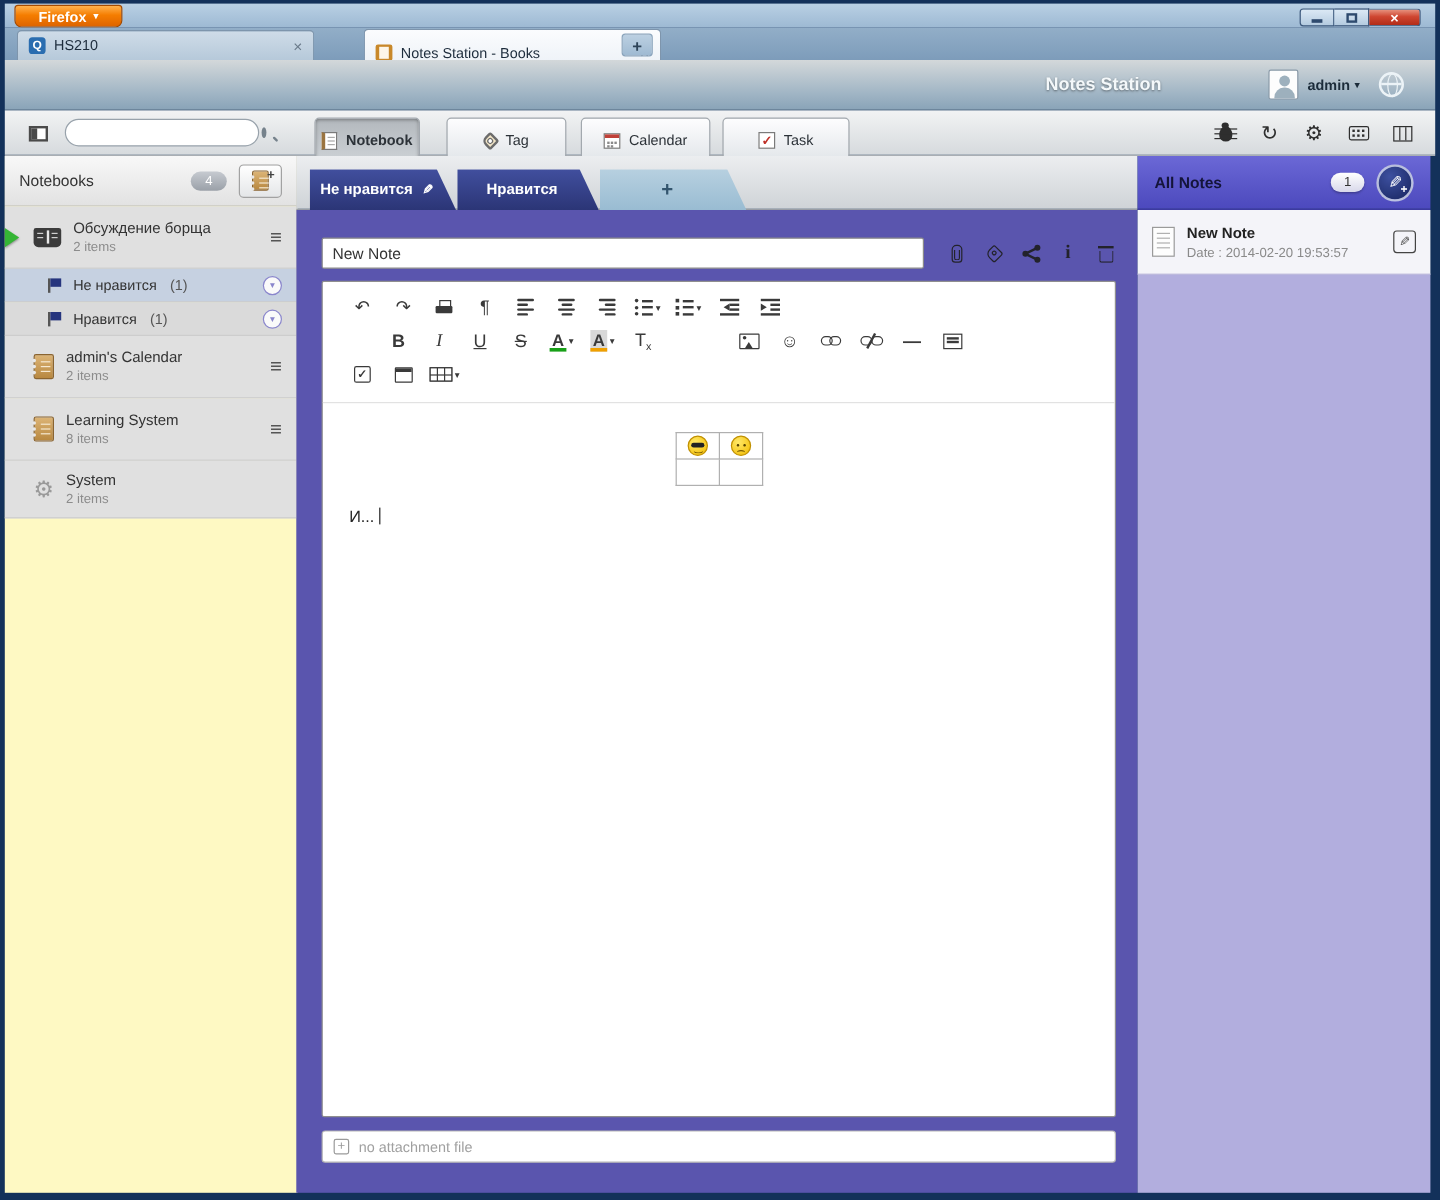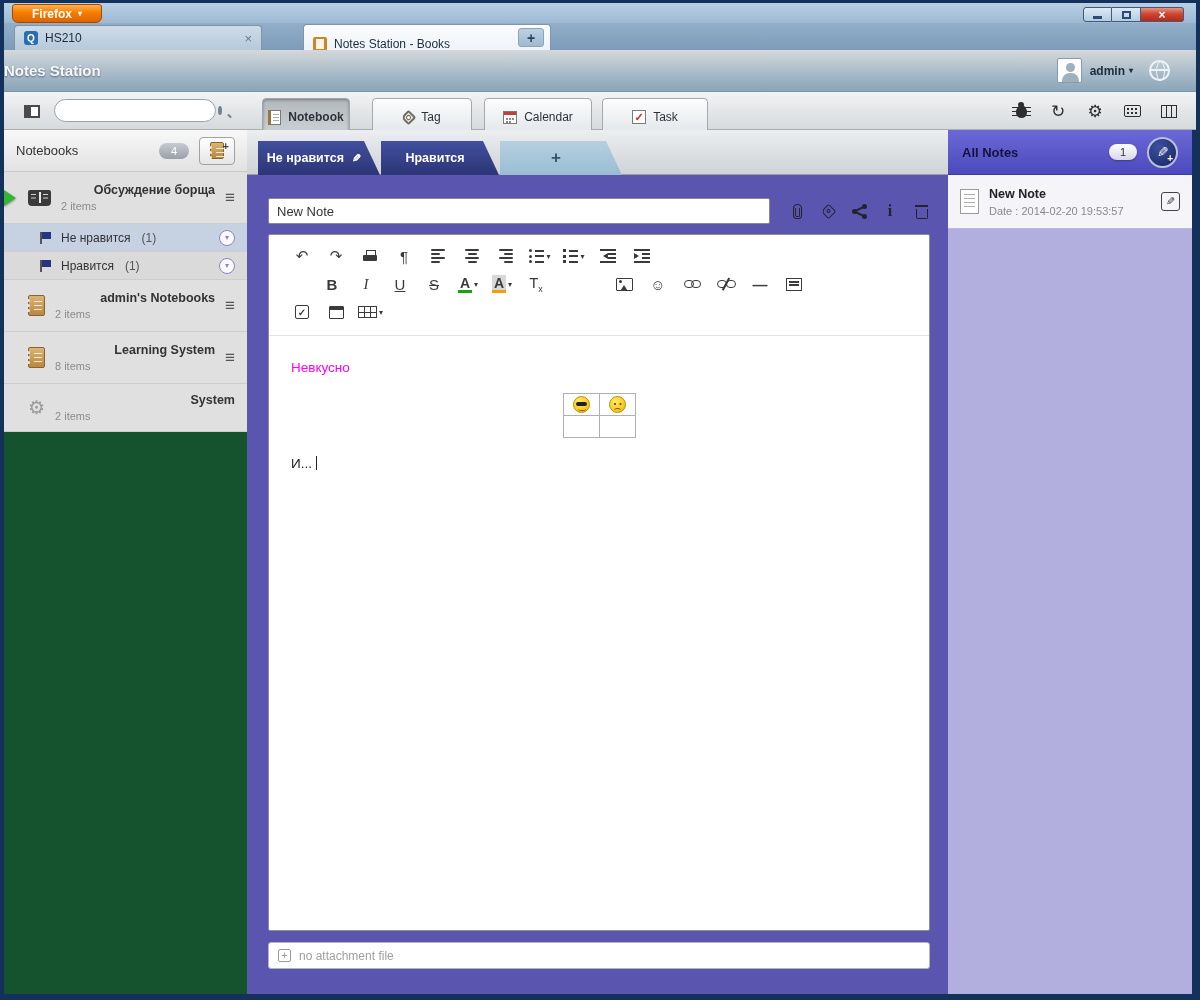--- a/index.html
+++ b/index.html
@@ -39,21 +39,21 @@
     font-size:10px; font-weight:bold; display:flex; align-items:center; justify-content:center; }
   .nsicon { width:14px; height:14px; background:#c8882a; border-radius:2px; position:relative; }
   .nsicon::before { content:""; position:absolute; left:3px; top:2px; width:8px; height:10px; background:#fdf6e8; }
   .newtab { left:518px; top:28px; width:26px; height:19px; border-radius:3px;
     background:linear-gradient(#bcd0e2,#9fbad2); border:1px solid #8aa4bc; color:#2d4358;
     font-size:14px; font-weight:bold; display:flex; align-items:center; justify-content:center; line-height:1; }
 
   
   .appheader { left:4px; top:50px; width:1192px; height:42px;
     background:linear-gradient(#d3d8da,#9fb4c4 70%,#8aa4b8); border-bottom:1px solid #7e96a8; }
-  .apptitle { left:0; top:12px; width:964px; text-align:left; color:#f4f8fa;
+  .apptitle { left:0; top:12px; width:964px; text-align:right; color:#f4f8fa;
     font-size:15px; font-weight:bold; text-shadow:0 1px 2px rgba(0,0,0,.45); }
   .userbox { right:26px; top:8px; display:flex; align-items:center; gap:8px; }
   .avatar { width:25px; height:25px; background:#fdfdfd; border:1px solid #8a9aa8;
     border-radius:2px; position:relative; overflow:hidden; }
   .avatar::before { content:""; position:absolute; left:8px; top:4px; width:9px; height:9px;
     border-radius:50%; background:#9db0bd; }
   .avatar::after { content:""; position:absolute; left:4px; top:14px; width:17px; height:10px;
     border-radius:8px 8px 0 0; background:#9db0bd; }
   .username { color:#1c2c3a; font-size:12px; font-weight:bold; display:flex; align-items:center; gap:4px; }
   .username .caret { font-size:8px; }
@@ -105,37 +105,37 @@
   .ic-bug::after { content:""; position:absolute; left:-4px; top:2px; width:19px; height:1.5px;
     background:#2e2e2e; box-shadow:0 4px 0 #2e2e2e,0 8px 0 #2e2e2e; }
   .ic-kbd { width:17px; height:12px; border:1.6px solid #2e2e2e; border-radius:2px; position:relative; }
   .ic-kbd::before { content:""; position:absolute; left:2px; top:2px; width:2px; height:2px; background:#2e2e2e;
     box-shadow:4px 0 0 #2e2e2e,8px 0 0 #2e2e2e,0 4px 0 #2e2e2e,4px 4px 0 #2e2e2e,8px 4px 0 #2e2e2e; }
   .ic-panel { width:16px; height:13px; border:1.6px solid #2e2e2e; display:flex; }
   .ic-panel i { flex:1; border-right:1.6px solid #2e2e2e; }
   .ic-panel i:last-child { border-right:none; }
 
   
-  .sidebar { left:4px; top:130px; width:244px; height:864px; background:#14532d;
+  .sidebar { left:4px; top:130px; width:244px; height:864px; background:#fef9c3;
     border-right:1px solid #b5b5b5; }
   .sbheader { left:0; top:0; width:100%; height:42px; background:linear-gradient(#f8f8f8,#e2e2e2);
     border-bottom:1px solid #c8c8c8; display:flex; align-items:center; padding:0 12px; gap:10px; }
   .sbtitle { font-size:13px; color:#333; }
   .pill { min-width:30px; height:16px; border-radius:9px; background:linear-gradient(#c6cad0,#9aa0a8);
     color:#fff; font-size:11px; display:inline-flex; align-items:center; justify-content:center;
     padding:0 7px; margin-left:auto; }
   .addnb { width:36px; height:28px; border:1px solid #a2a2a2; border-radius:4px;
     background:linear-gradient(#ffffff,#e4e6e8); display:flex; align-items:center; justify-content:center;
     position:relative; }
   .addnb .plus { position:absolute; right:5px; top:2px; font-size:11px; font-weight:bold; color:#444; }
 
   .nbitem { left:0; width:243px; border-bottom:1px solid #cdcdcd; background:#e0e0e0;
     display:flex; align-items:center; padding:0 12px 0 24px; gap:10px; }
   .nbtext { flex:1; }
-  .nbtitle { font-size:12.5px; font-weight:bold; color:#333;text-align:right; }
+  .nbtitle { font-size:12.5px; font-weight:normal; color:#333; }
   .nbmeta { font-size:11px; color:#8c8c8c; margin-top:3px; }
   .burger { font-size:17px; color:#555; }
   .ic-book { width:23px; height:16px; background:#3b3b3b; border-radius:2px 2px 4px 4px; position:relative; }
   .ic-book::before { content:""; position:absolute; left:10.5px; top:2px; width:2px; height:11px; background:#e8e8e8; }
   .ic-book::after { content:""; position:absolute; left:3px; top:4px; width:5px; height:1.4px; background:#cfcfcf;
     box-shadow:0 3.5px 0 #cfcfcf,12px 0 0 #cfcfcf,12px 3.5px 0 #cfcfcf; }
   .ic-nb { width:17px; height:21px; background:linear-gradient(#dcb476,#b88840); border:1px solid #8a6430;
     border-radius:2px; position:relative; }
   .ic-nb::before { content:""; position:absolute; left:-2.5px; top:3px; width:3px; height:3px; border-radius:50%;
     background:#e8e8e8; box-shadow:0 5px 0 #e8e8e8,0 10px 0 #e8e8e8; }
@@ -437,21 +437,21 @@
       <span>Нравится</span>
       <span class="subcount">(1)</span>
       <span class="cchev">
           <span>▾</span>
         </span>
     </div>
 
     <div class="abs nbitem" style="top:150px;height:52px;">
       <span class="ic-nb"></span>
       <span class="nbtext">
-        <div class="nbtitle">admin's Notebooks</div>
+        <div class="nbtitle">admin's Calendar</div>
         <div class="nbmeta">2 items</div>
       </span>
       <span class="burger">≡</span>
     </div>
 
     <div class="abs nbitem" style="top:202px;height:52px;">
       <span class="ic-nb"></span>
       <span class="nbtext">
         <div class="nbtitle">Learning System</div>
         <div class="nbmeta">8 items</div>
@@ -667,21 +667,20 @@
               <i></i>
               <i></i>
               <i></i>
             </span>
           <span class="caret">▾</span>
         </span>
       </div>
     </div>
 
     <div class="econtent">
-      <div class="l-magenta">Невкусно</div>
       <table class="etable">
         <tbody>
             <tr>
           <td><span class="emoji cool"></span></td>
           <td><span class="emoji sad"></span></td>
         </tr>
         <tr>
           <td></td>
           <td></td>
         </tr>

